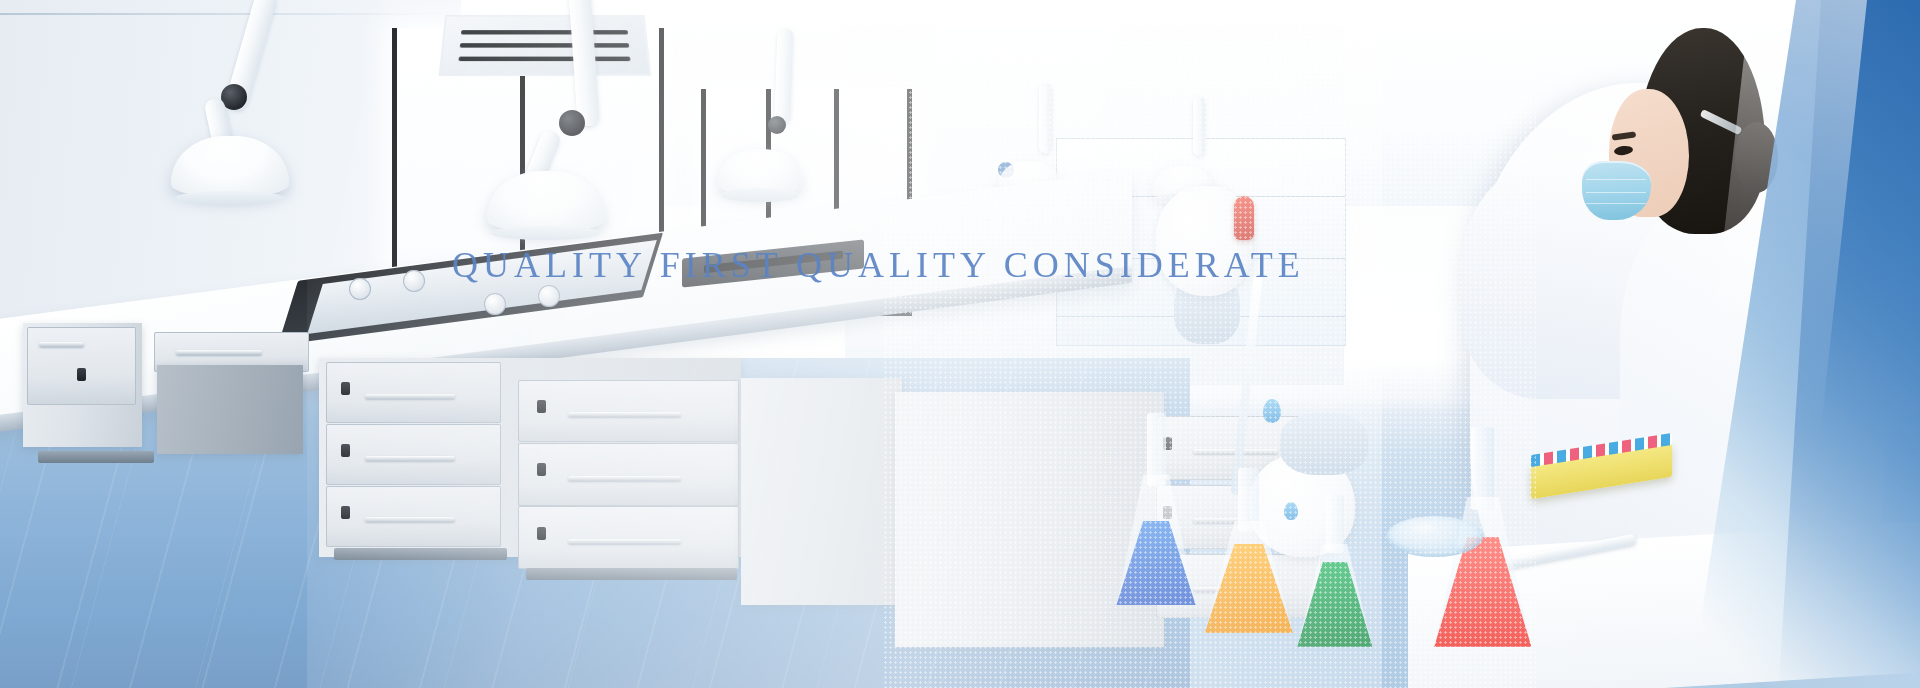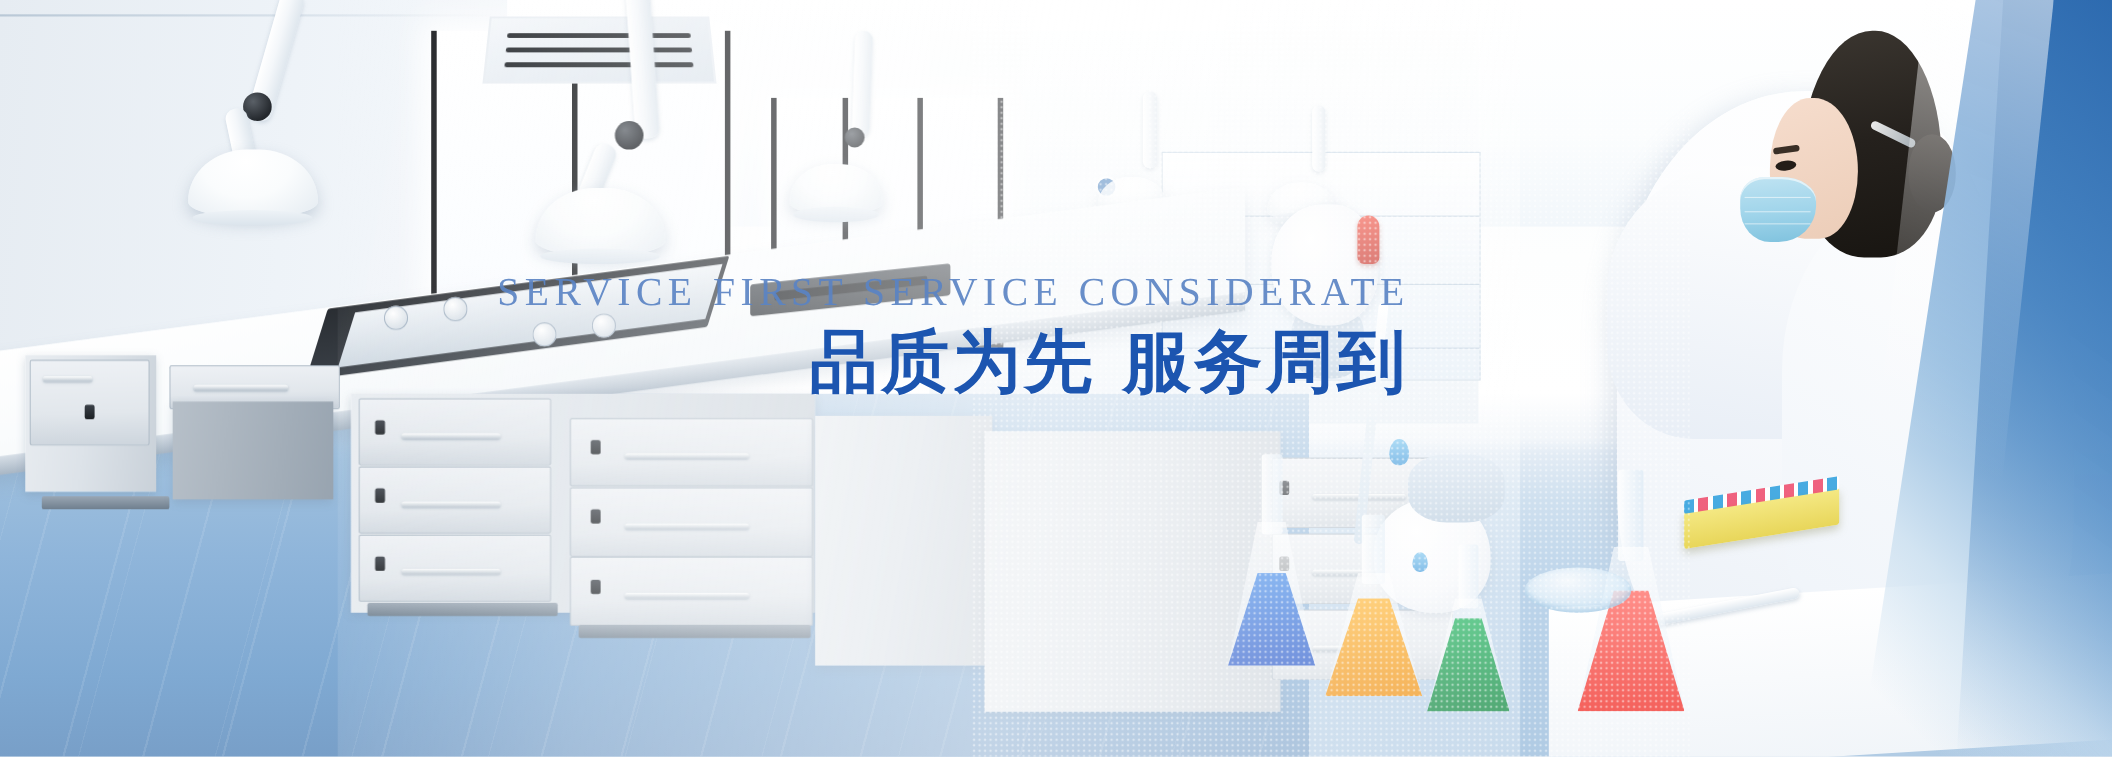--- a/index.html
+++ b/index.html
@@ -568,19 +568,18 @@
       <div class="blue-wedge2"></div>
       <div class="sheen"></div>
     </div>
 
     <div class="scrim"></div>
     <div class="halftone"></div>
   </div>
 
   <div class="copy">
 
-    <div class="eyebrow">SERVICE FIRST SERVICE CONSIDERATE</div>
-
-    <div class="headline">品质为先 服务周到</div>
+    <div class="eyebrow">QUALITY FIRST QUALITY CONSIDERATE</div>
+
 
   </div>
 
 </div>
 
 </body></html>

